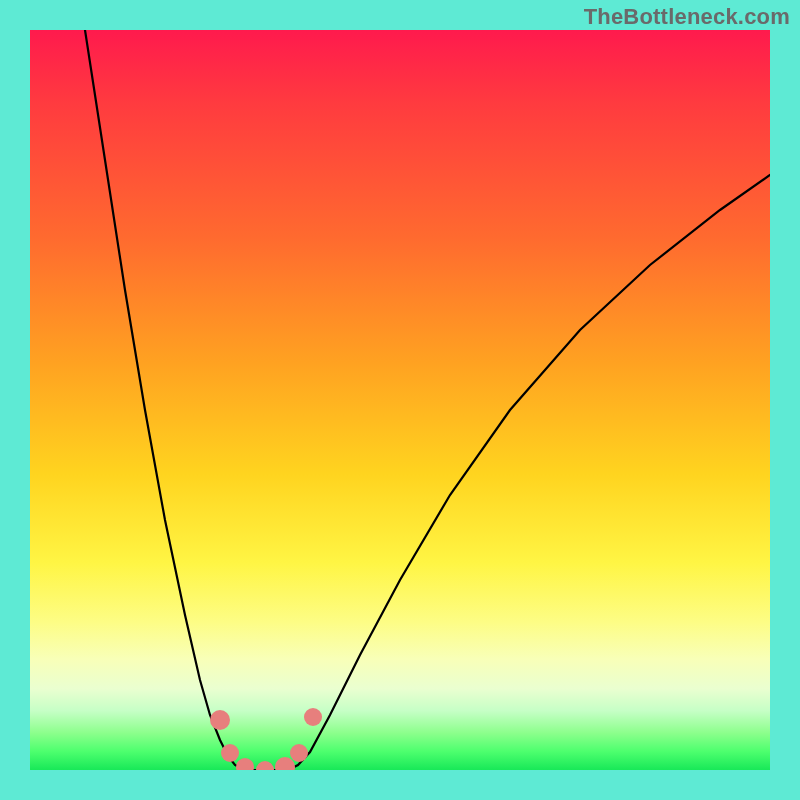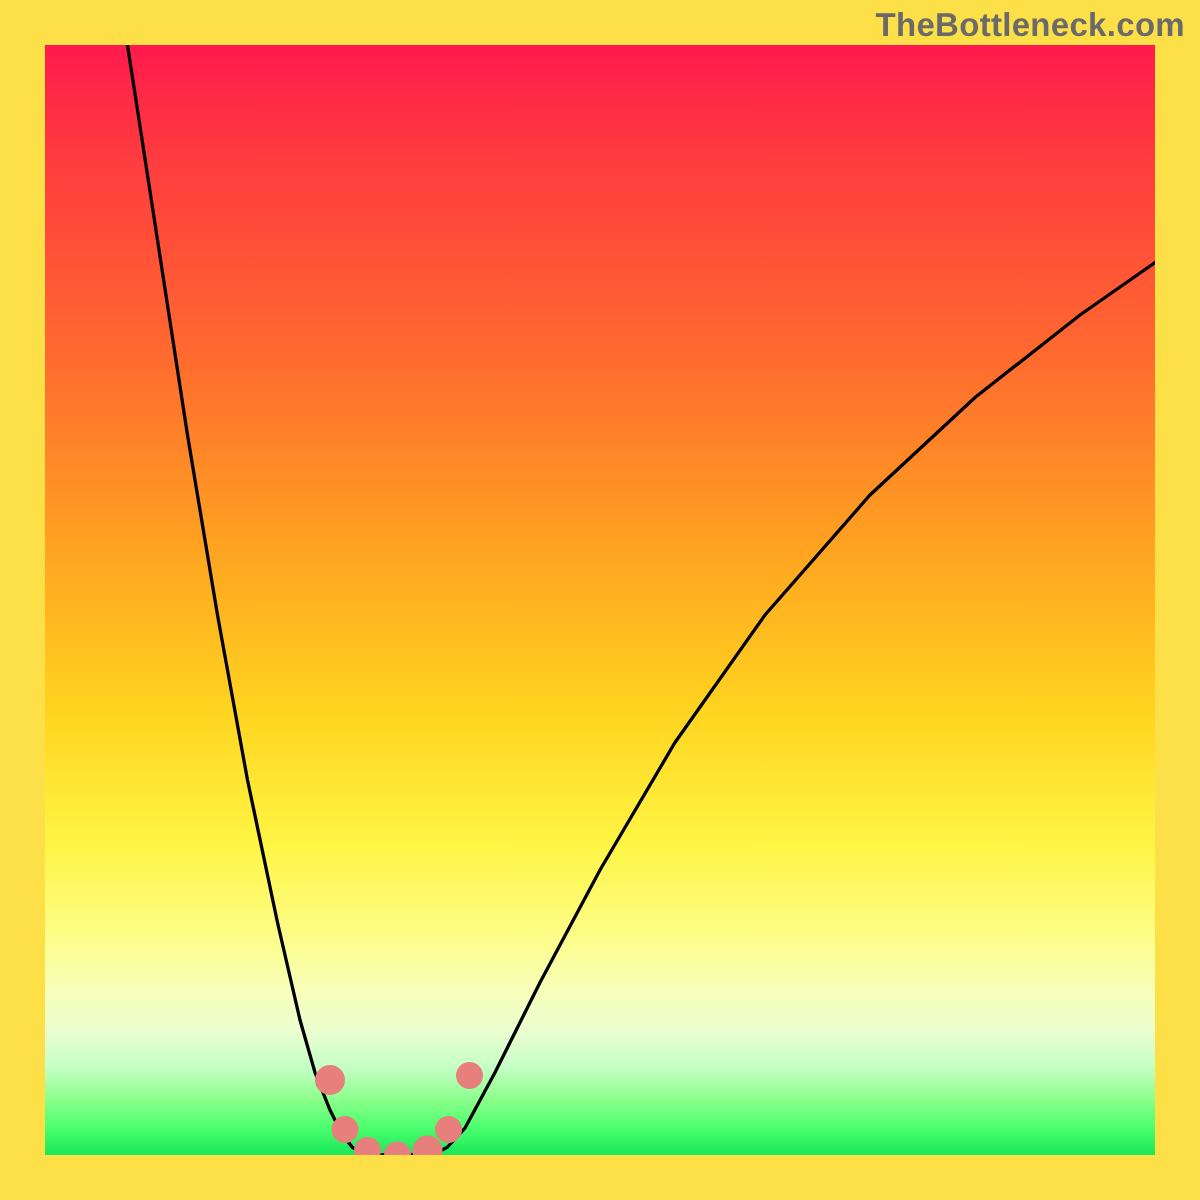--- a/index.html
+++ b/index.html
@@ -7,21 +7,21 @@
     padding: 0;
     width: 800px;
     height: 800px;
     background: #000;
     overflow: hidden;
     font-family: Arial, Helvetica, sans-serif;
   }
   .frame {
     position: absolute;
     inset: 0;
-    background: #fde047;
+    background: #5eead4;
   }
   .plot {
     position: absolute;
     left: 30px;
     top: 30px;
     width: 740px;
     height: 740px;
     overflow: hidden;
   }
   .gradient {

